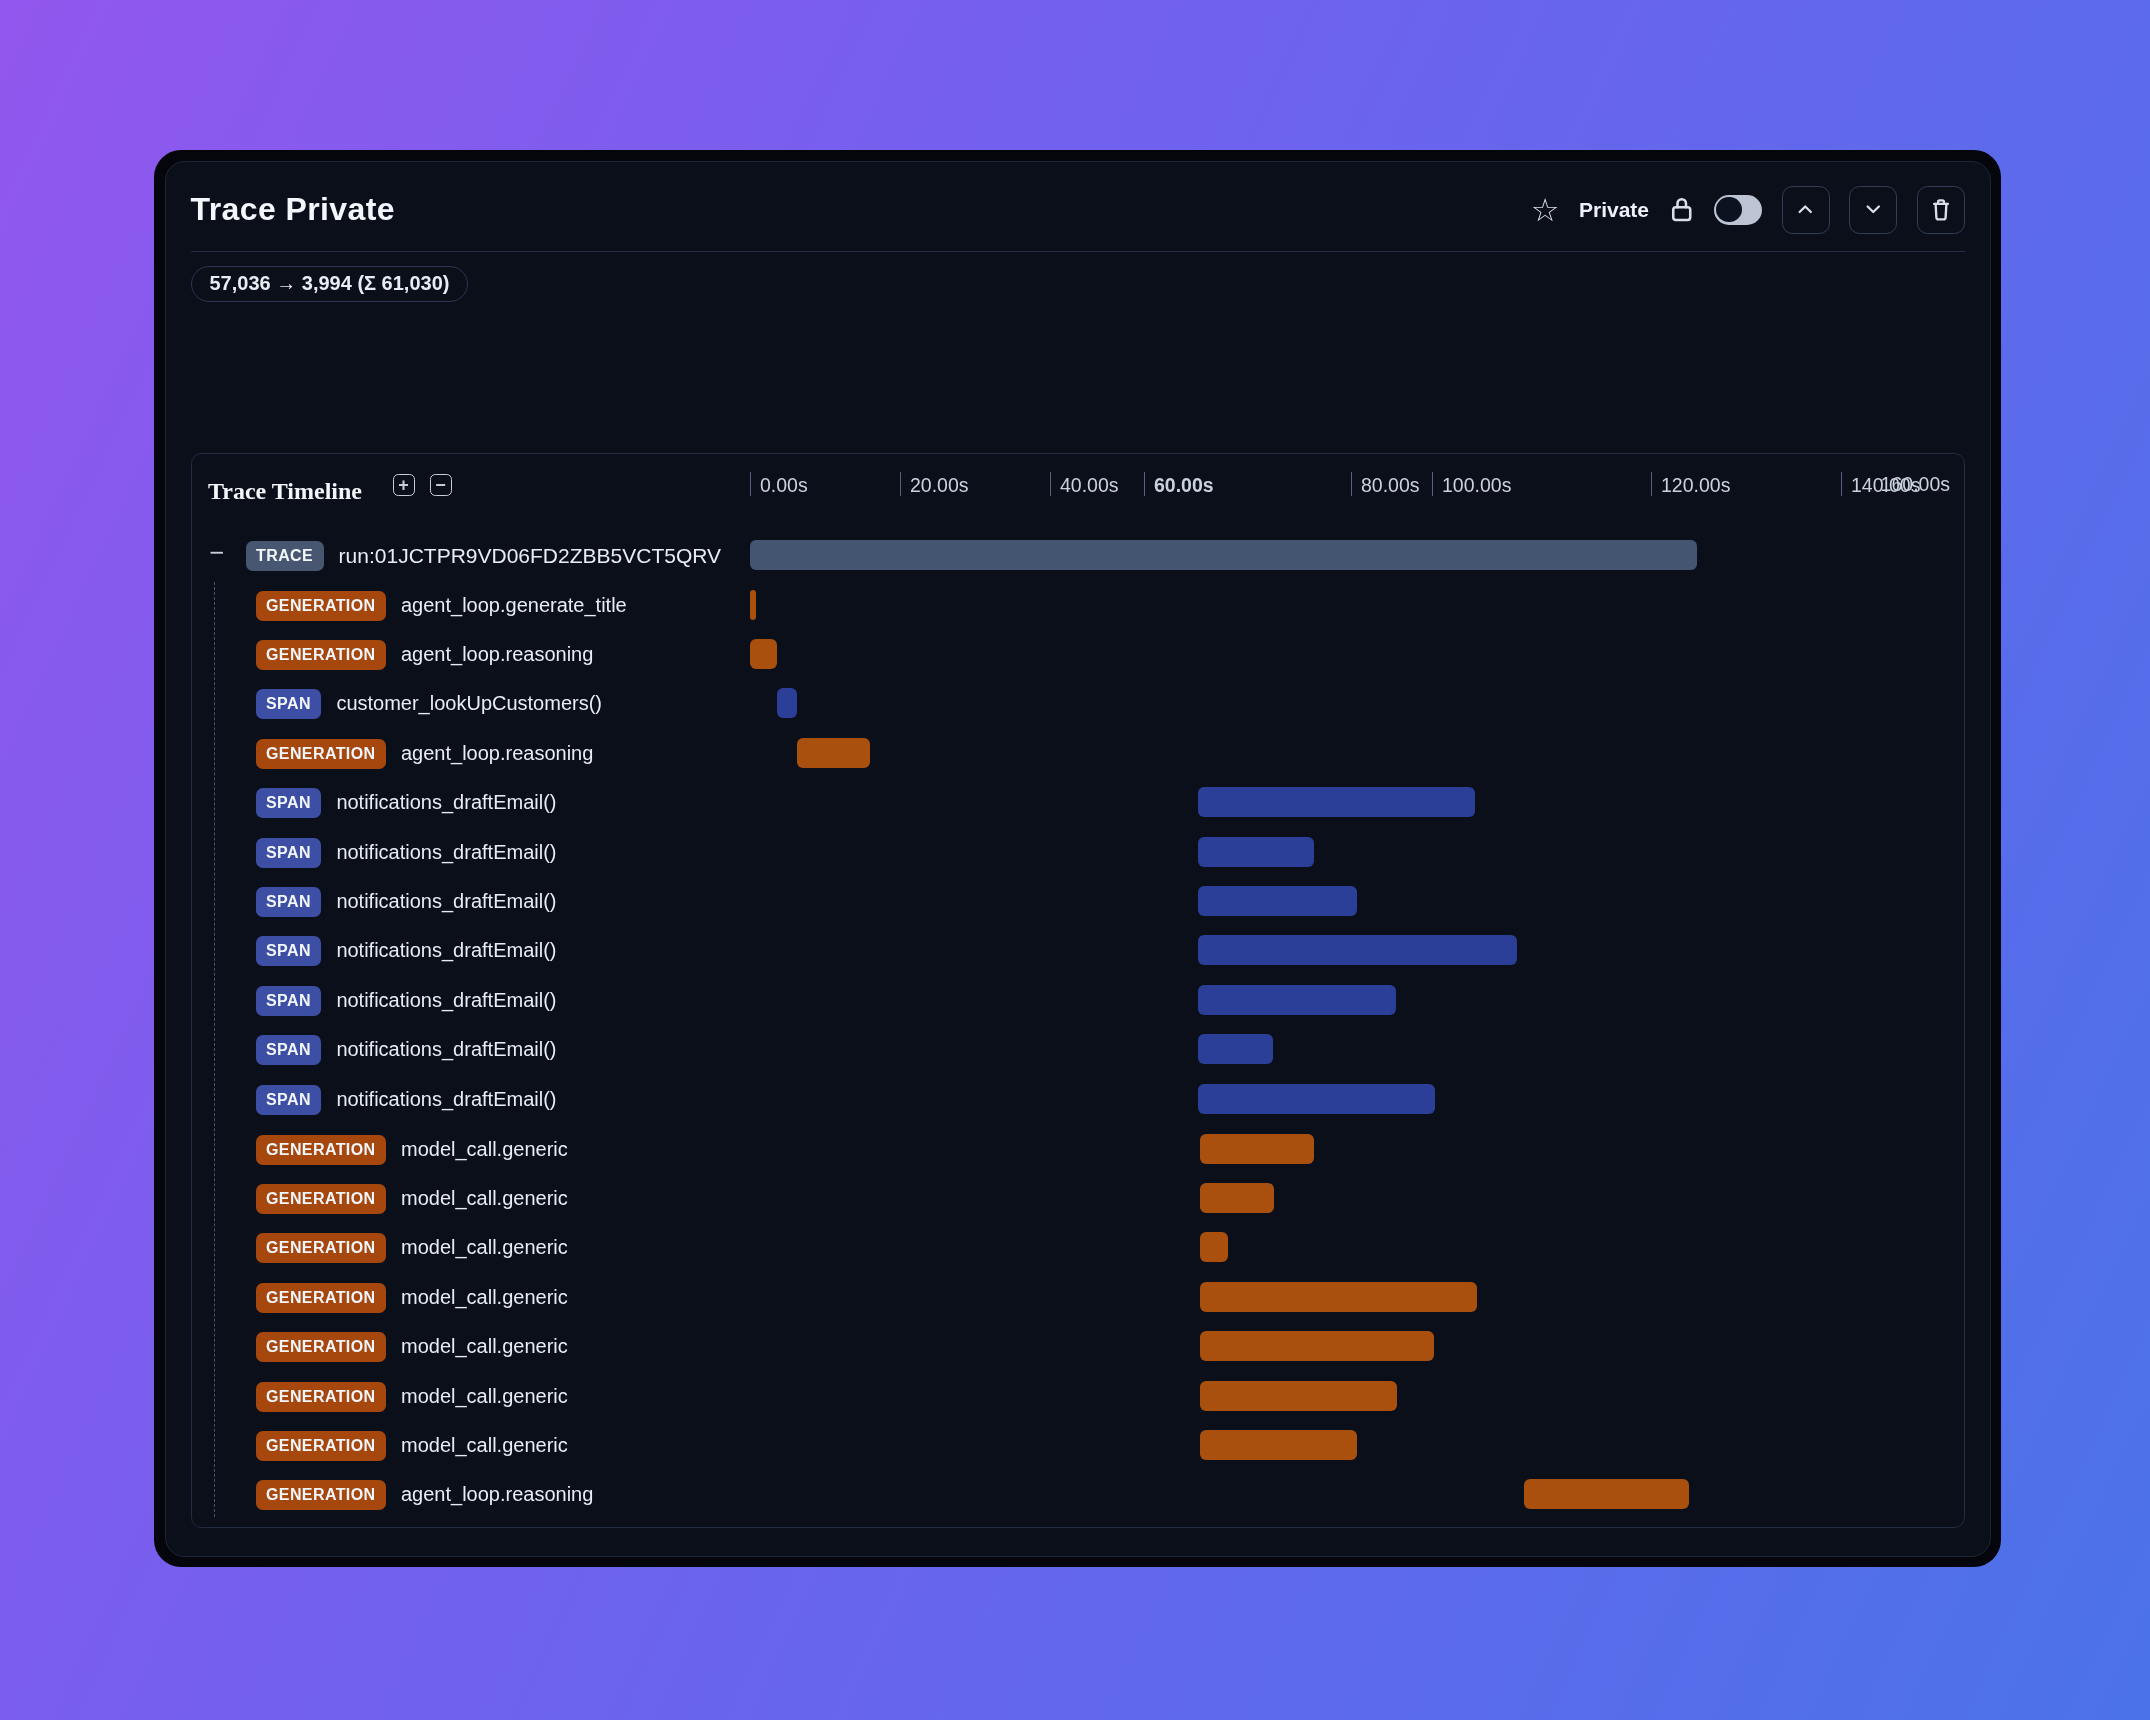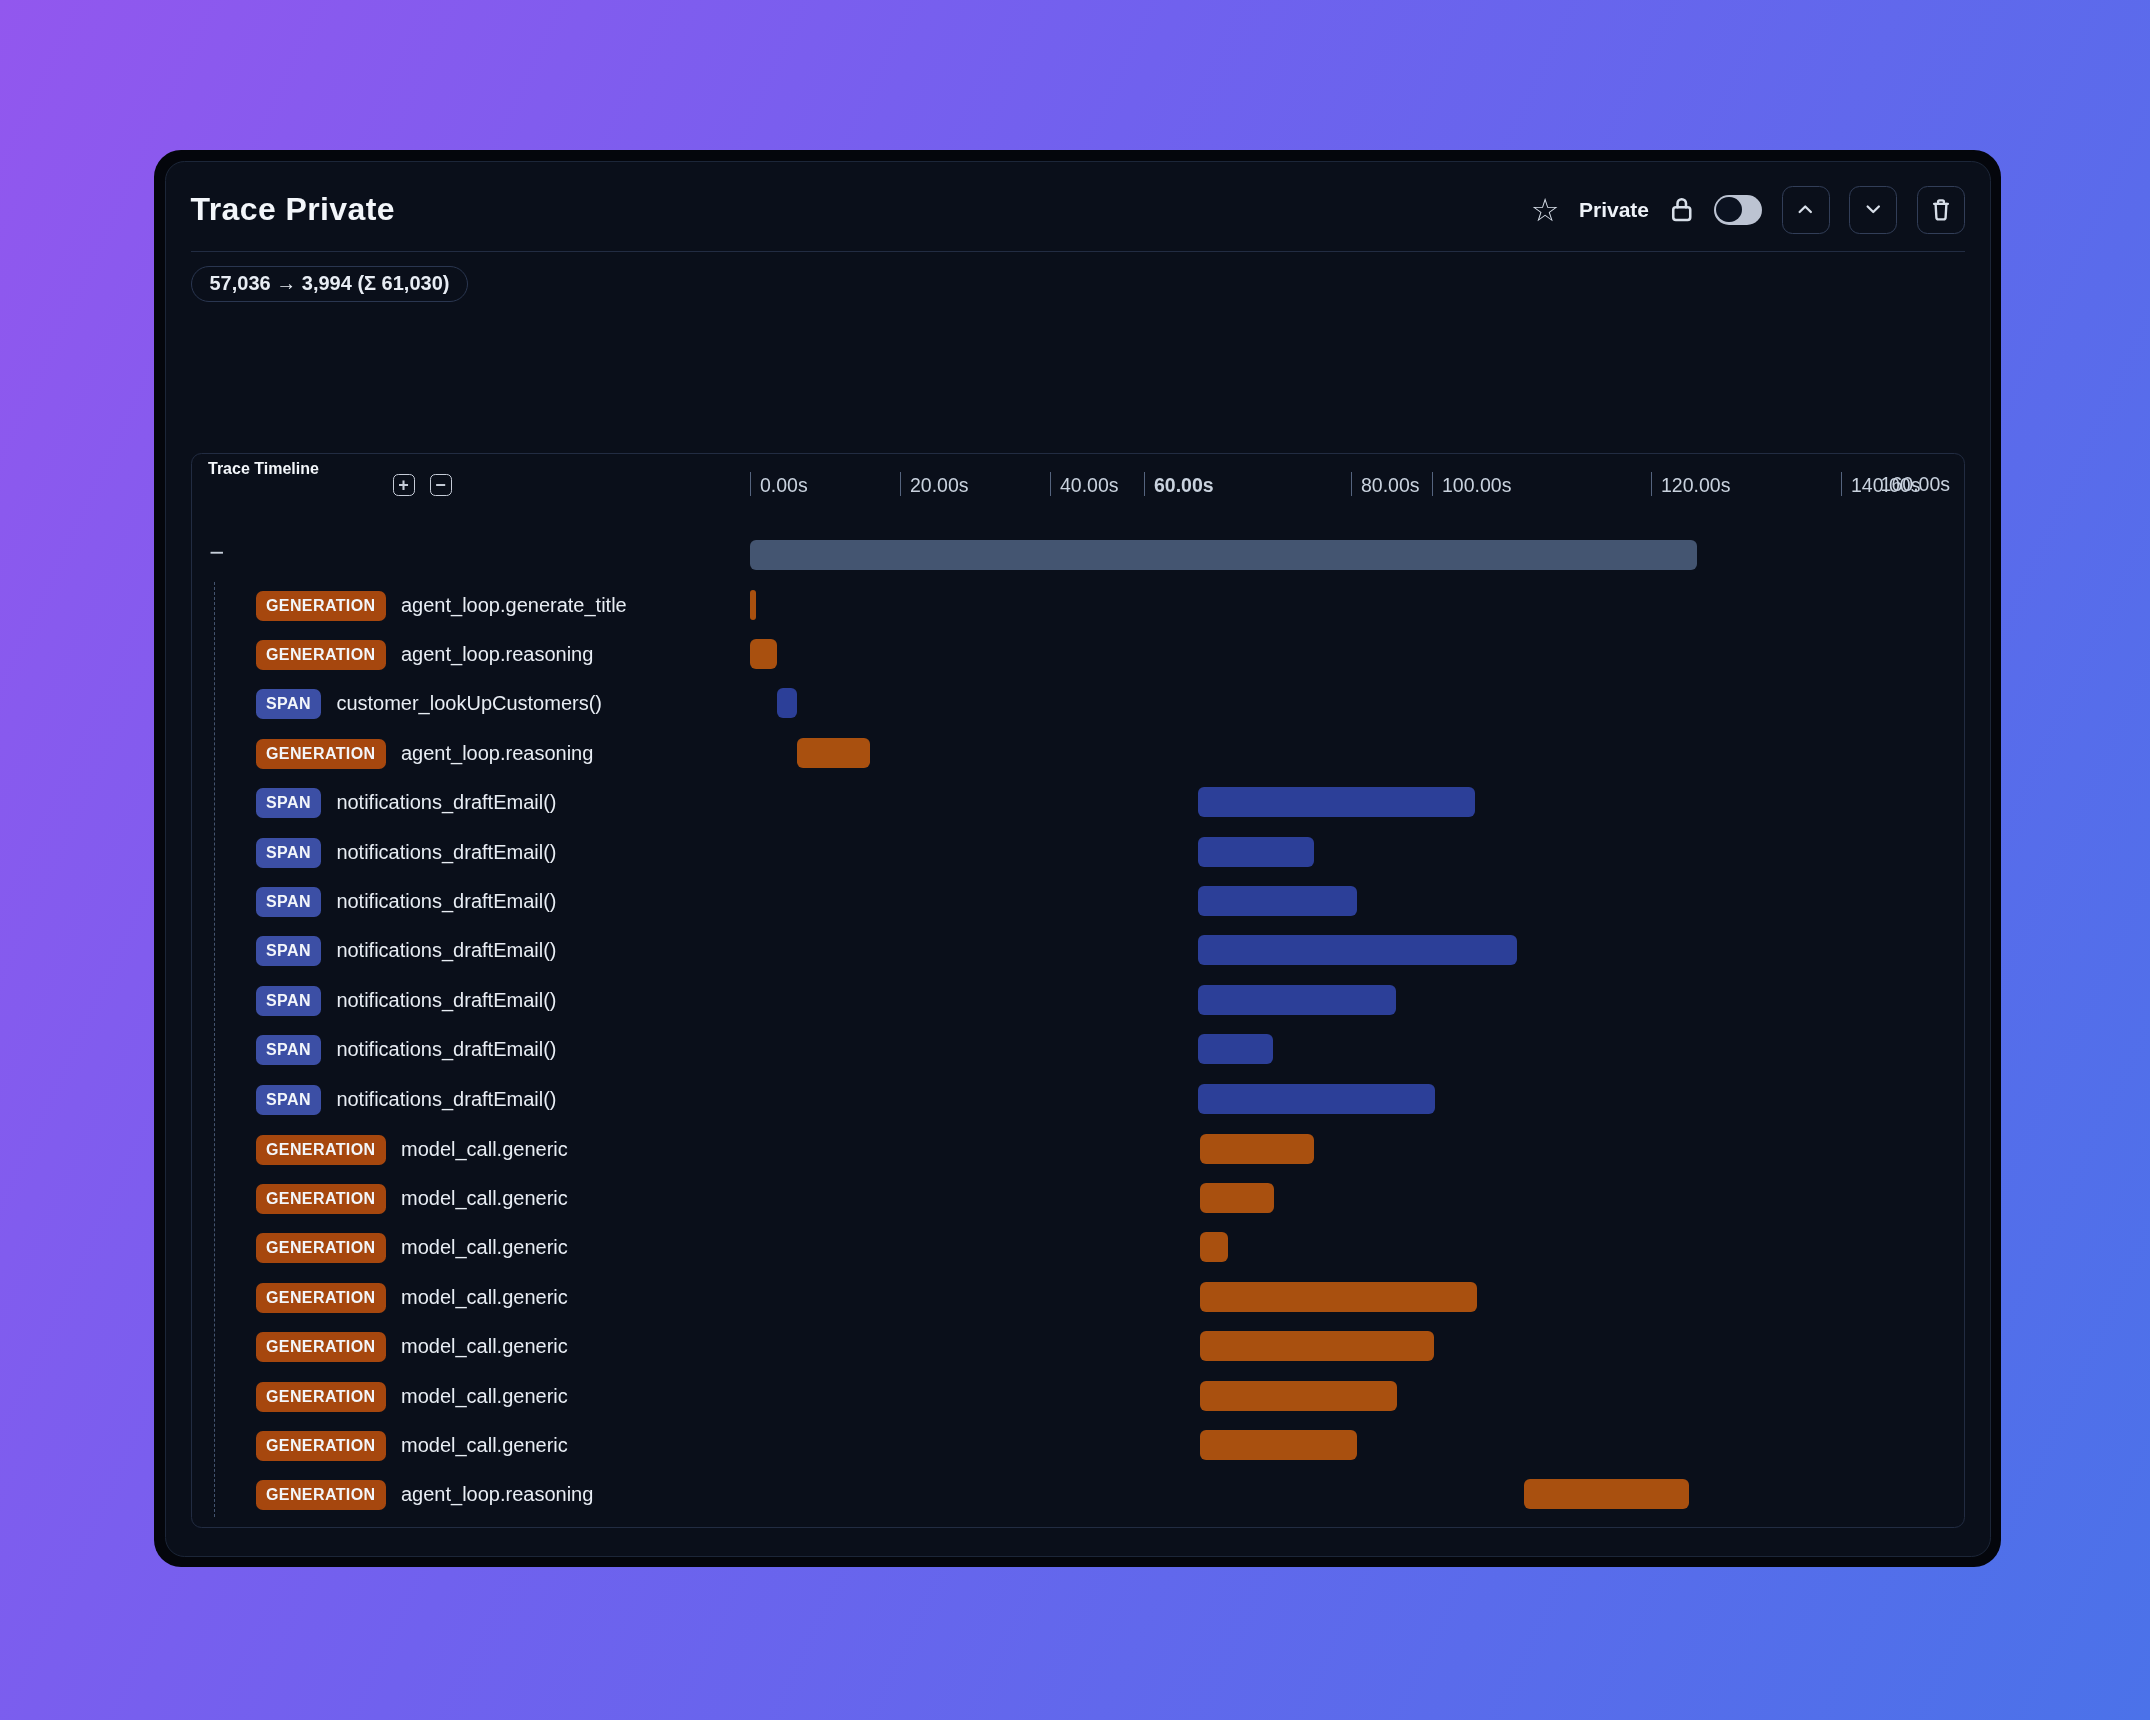--- a/index.html
+++ b/index.html
@@ -43,21 +43,21 @@
   .tabs-row { position:absolute; right:0; top:0; display:flex; gap:33px; }
   .vtab { display:flex; align-items:center; gap:9px; padding-bottom:15px; cursor:pointer;
           color:#e8edf4; font-size:21px; font-weight:700; position:relative; }
   .vtab .underline { position:absolute; left:-4.5px; right:-6px; bottom:0; height:4.5px;
                      border-radius:2.3px; background:#9183ea; display:none; }
   .vtab.active .underline { display:block; }
   .tabs-divider { position:absolute; left:0; right:0; bottom:0; height:1.5px; background:#222c42; }
   
   .card { position:absolute; left:25px; right:25px; top:291px; height:1075px;
           border:1.5px solid #222c42; border-radius:10.5px; overflow:hidden; }
-  .card-title { position:absolute; left:16.5px; top:6px; font-size:16px; font-weight:700; color:#f3f6fa; }
+  .card-title { position:absolute; left:16.5px; top:24px; font-size:24px; font-weight:700; color:#f3f6fa;font-family:Liberation Serif, serif; }
   .zoom-btn { position:absolute; top:20px; width:22px; height:22px; border:1.9px solid #c6ccd8;
               border-radius:5.3px; background:transparent; color:#c6ccd8; display:flex;
               align-items:center; justify-content:center; font-size:18px; font-weight:700;
               line-height:1; cursor:pointer; padding:0; }
   .zoom-btn.plus { left:201px; } .zoom-btn.minus { left:238px; }
   .axis { position:absolute; left:0; top:0; right:0; height:53px; }
   .tick { position:absolute; top:18px; display:flex; align-items:flex-start; }
   .tick-line { width:1.5px; height:24px; background:#55647f; margin-right:9px; }
   .tick-label { font-size:19.5px; color:#c9d2de; padding-top:2.3px; }
   .axis-end-label { position:absolute; right:13.5px; top:19px; font-size:19.5px; color:#c9d2de; }
@@ -158,20 +158,24 @@
           </div>
           <div class="tick" style="left: 1649px;">
             <div class="tick-line"></div>
             <div class="tick-label">140.00s</div>
           </div>
         </div>
       <div class="guide"></div>
       <div class="rows" id="rows">
           <div class="t-row" style="top: 0px;">
             <span class="collapse-toggle">−</span>
+            <div class="row-label" style="left: 54px;">
+              <span class="badge TRACE" style="background: rgb(71, 86, 113);">TRACE</span>
+              <span class="row-name trace">run:01JCTPR9VD06FD2ZBB5VCT5QRV</span>
+            </div>
             <div class="t-bar" style="left: 558px; width: 947px; background: rgb(68, 85, 113);"></div>
           </div>
           <div class="t-row" style="top: 50px;">
             <div class="row-label" style="left: 64px;">
               <span class="badge GENERATION" style="background: rgb(166, 71, 14);">GENERATION</span>
               <span class="row-name">agent_loop.generate_title</span>
             </div>
             <div class="t-bar" style="left: 558px; width: 6px; background: rgb(169, 80, 15);"></div>
           </div>
           <div class="t-row" style="top: 99px;">

